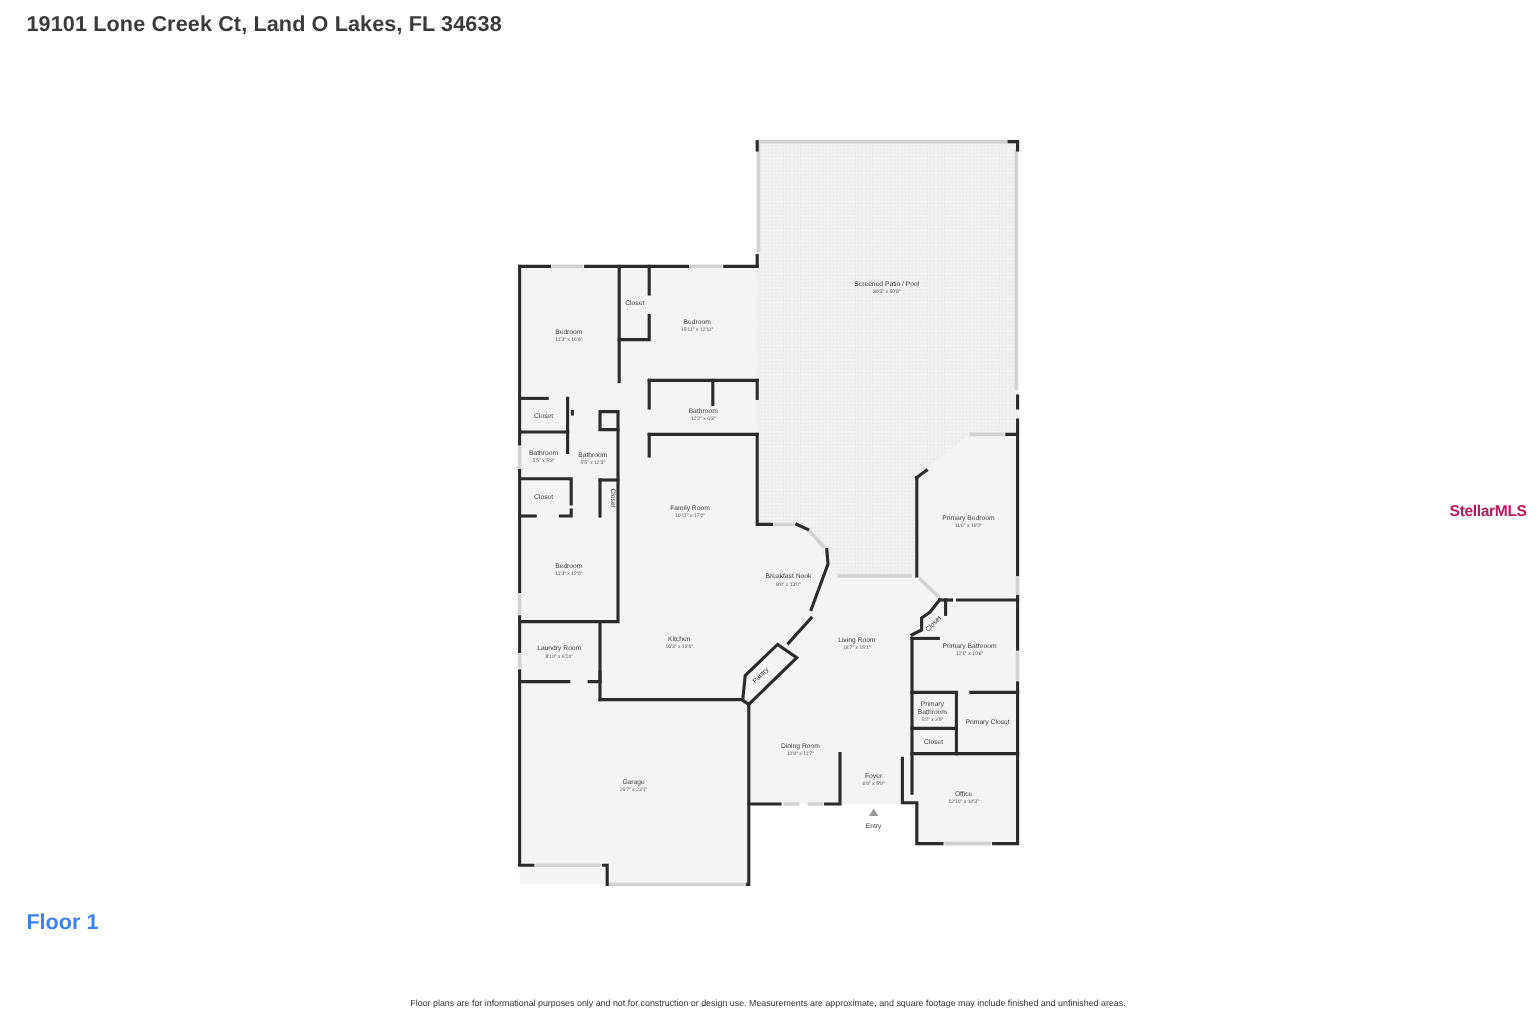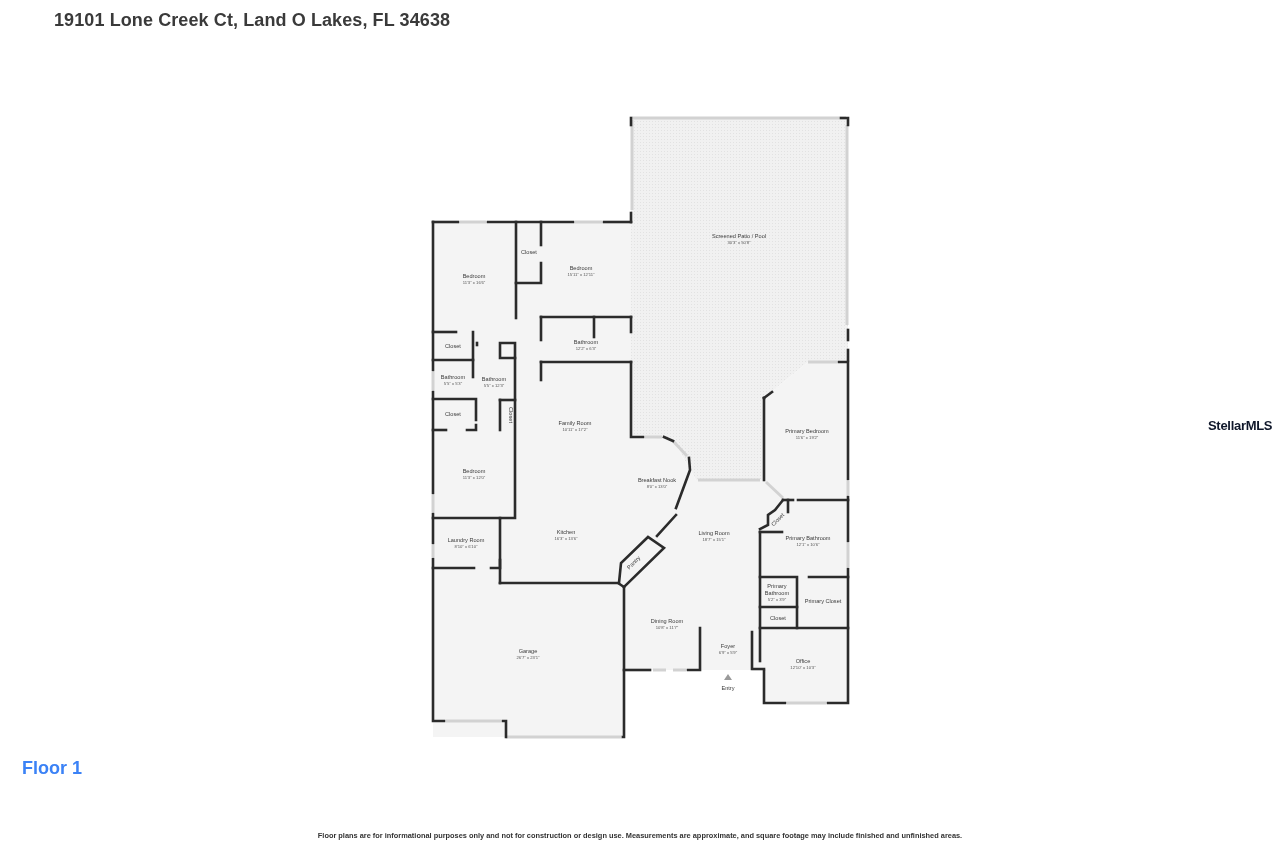--- a/index.html
+++ b/index.html
@@ -3,31 +3,30 @@
 <meta charset="utf-8">
 <style>
   html, body { margin: 0; padding: 0; }
   body {
     width: 1280px; height: 853px; background: #ffffff; position: relative; overflow: hidden;
     font-family: "Liberation Sans", "DejaVu Sans", sans-serif; color: #333333;
   }
   .address {
     position: absolute; left: 22px; top: 10px; font-size: 18px; font-weight: bold; color: #3a3a3a;
     letter-spacing: 0.1px;
-    margin-left: 32px;
   }
   .floor-label {
     position: absolute; left: 22px; top: 758px; font-size: 18px; font-weight: bold; color: #3b82f6;
   }
   .disclaimer {
     position: absolute; left: 0; width: 1280px; top: 831px; text-align: center;
-    font-size: 7.4px; font-weight: bold; color: #333;
+    font-size: 7.4px; font-weight: normal; color: #333;
   }
   .watermark {
-    position: absolute; left: 1208px; top: 418px; font-size: 13px; font-weight: bold; color: #0f172a;
+    position: absolute; left: 1208px; top: 418px; font-size: 13px; font-weight: bold; color: #be185d;
     letter-spacing: -0.3px;
   }
   svg.plan { position: absolute; left: 0; top: 0; }
   .room-label { font-family: "Liberation Sans", "DejaVu Sans", sans-serif; font-size: 5.6px; fill: #3b3b3b; text-anchor: middle; }
   .room-dim { font-family: "Liberation Sans", "DejaVu Sans", sans-serif; font-size: 4.2px; fill: #555; text-anchor: middle; }
 </style>
 </head>
 <body>
 
 <div class="address">19101 Lone Creek Ct, Land O Lakes, FL 34638</div>

